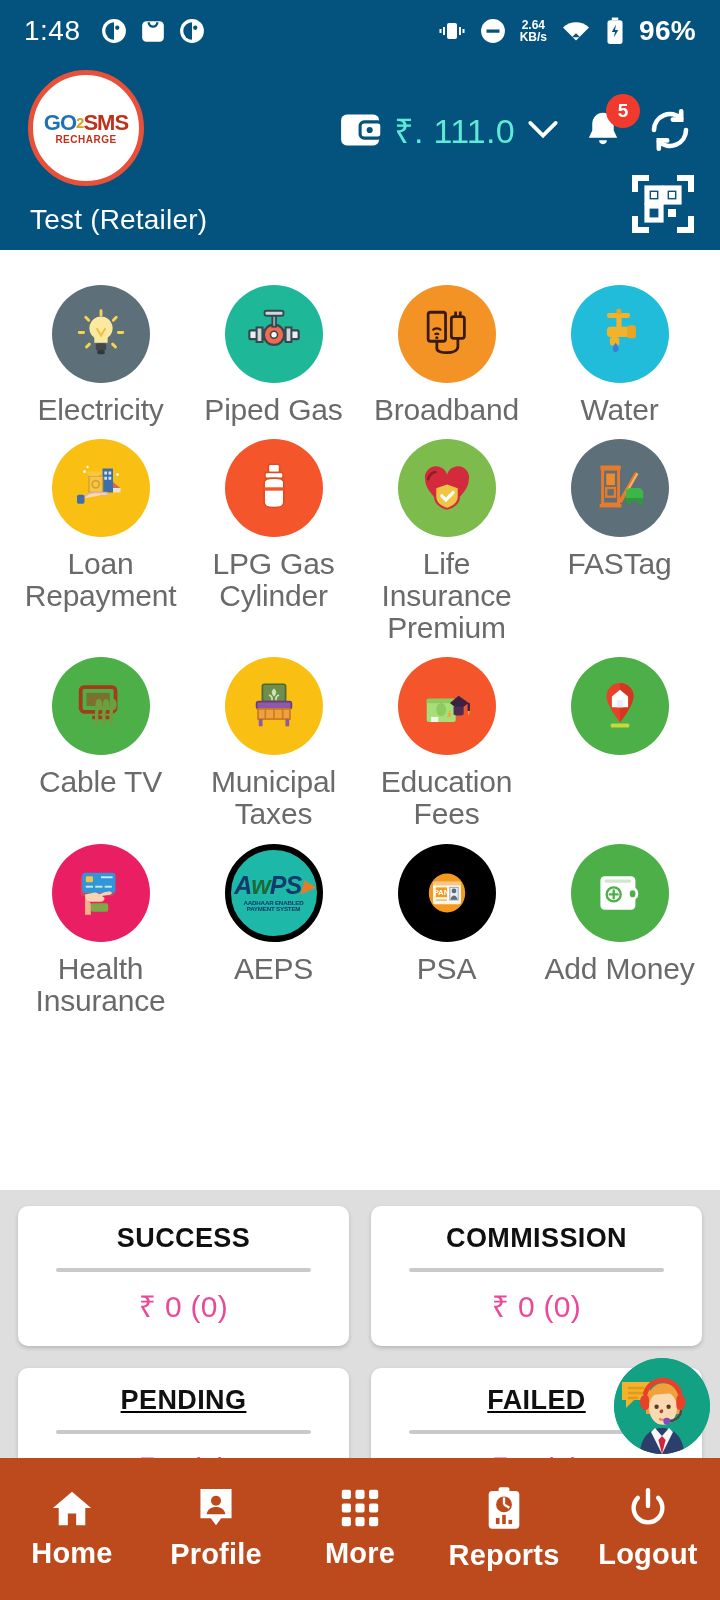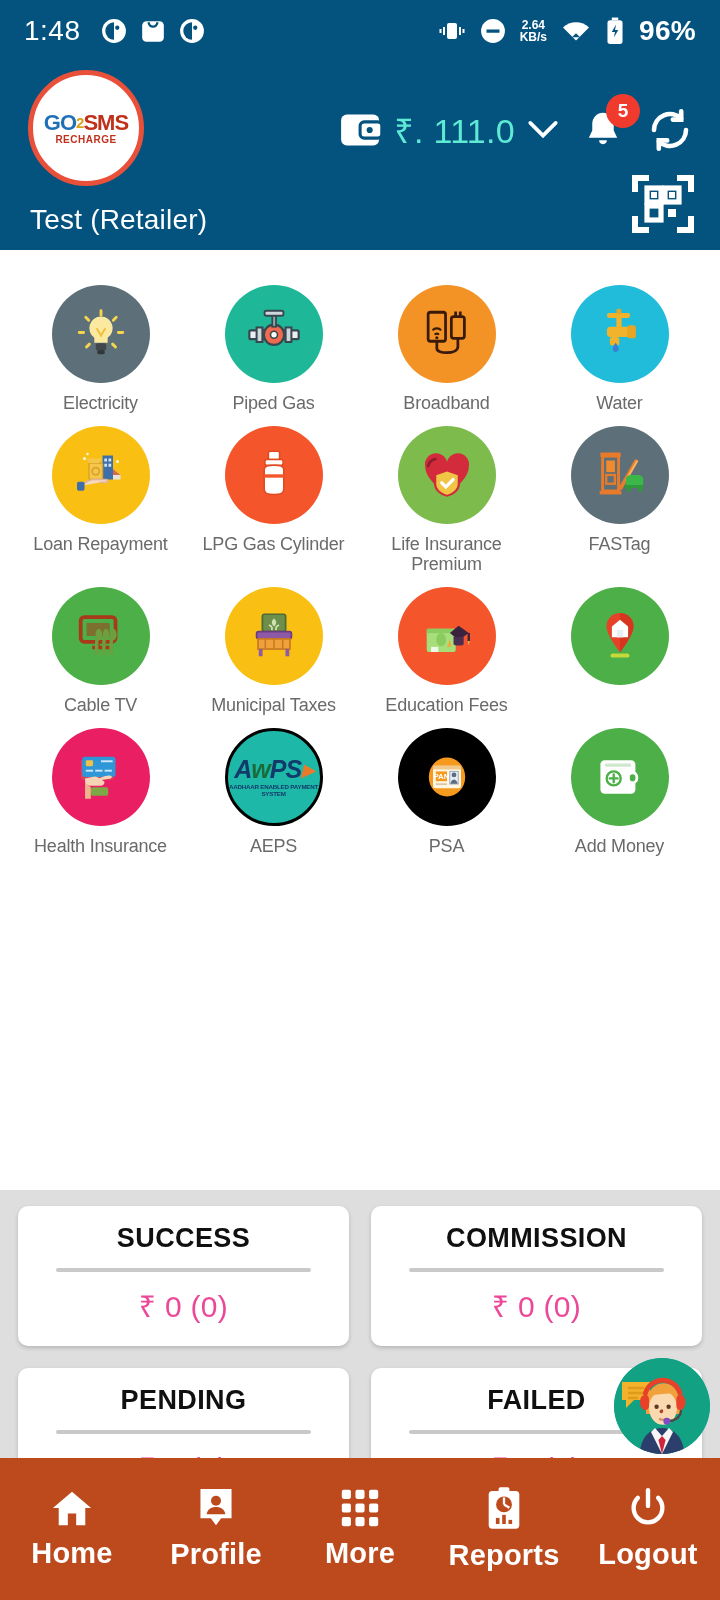--- a/index.html
+++ b/index.html
@@ -81,32 +81,32 @@
   .tile{
     width:25%; display:flex; flex-direction:column; align-items:center;
     padding-top:13px;
   }
   .tile-circle{
     width:98px;height:98px;border-radius:50%;
     display:flex;align-items:center;justify-content:center;
     position:relative; overflow:hidden;
   }
   .tile-label{
-    margin-top:11px; font-size:18px; color:#6A6A6A;
+    margin-top:11px; font-size:30px; color:#6A6A6A;
     text-align:center; line-height:1.07; letter-spacing:-.2px;
     max-width:152px;
   }
 
   
   .stats{
     background:#DEDEDE; padding:16px 18px 14px 18px;
     position:relative; height:288px;
   }
   .stats-row{ display:flex; gap:22px; }
-  .stats-row + .stats-row{ margin-top:22px; }
+  .stats-row + .stats-row{ margin-top:22px;text-decoration:underline; }
   .stat-card{
     flex:1; background:#fff; border-radius:10px;
     padding:17px 0 20px 0; text-align:center;
     box-shadow:0 2px 4px rgba(0,0,0,.18);
     position:relative;
   }
   .stat-title{ font-size:27px; font-weight:bold; color:#101010; letter-spacing:.4px;}
   .stat-div{ height:4px; background:#C9C9C9; margin:14px 38px 13px 38px; border-radius:2px;}
   .stat-val{ font-size:30px; color:#ec4899; letter-spacing:.3px;}
 
@@ -474,21 +474,21 @@
             </g>
           <path d="M17 22c3-2 7-3 9-3 2 0 2 2 0 2.2-2 .2-5 .8-5 .8" fill="#F6D3B4"></path>
           <path d="M14 20c2-1 4 0 5 1l3 2c1 1 0 3-2 3h-8c-2 0-3-1-3-3v-2z" fill="#F6D3B4"></path>
           <rect x="13" y="27" width="12" height="6" rx="1.4" fill="#7DA845"></rect>
           <path d="M9 24l4 3v8H9z" fill="#F0B48C"></path>
         </svg>
       </div>
       <div class="tile-label">Health Insurance</div>
     </div>
     <div class="tile">
-      <div class="tile-circle" style="background:#1EB8A8;border:3px solid #000000">
+      <div class="tile-circle" style="background:#1EB8A8;border:6px solid #000000">
         <div style="text-align:center;line-height:1;">
           <div style="font-size:25px;font-weight:bold;color:#123A6B;font-style:italic;letter-spacing:-1px;">A<span style="color:#1B6B3A;">w</span>PS<span style="color:#E87B2B;">▸</span></div>
           <div style="font-size:6.2px;color:#123A6B;font-weight:bold;margin-top:2px;letter-spacing:-.2px;">AADHAAR ENABLED PAYMENT SYSTEM</div>
         </div>
       </div>
       <div class="tile-label">AEPS</div>
     </div>
     <div class="tile">
       <div class="tile-circle" style="background:#000000">
         <svg width="56" height="56" viewBox="0 0 40 40">

